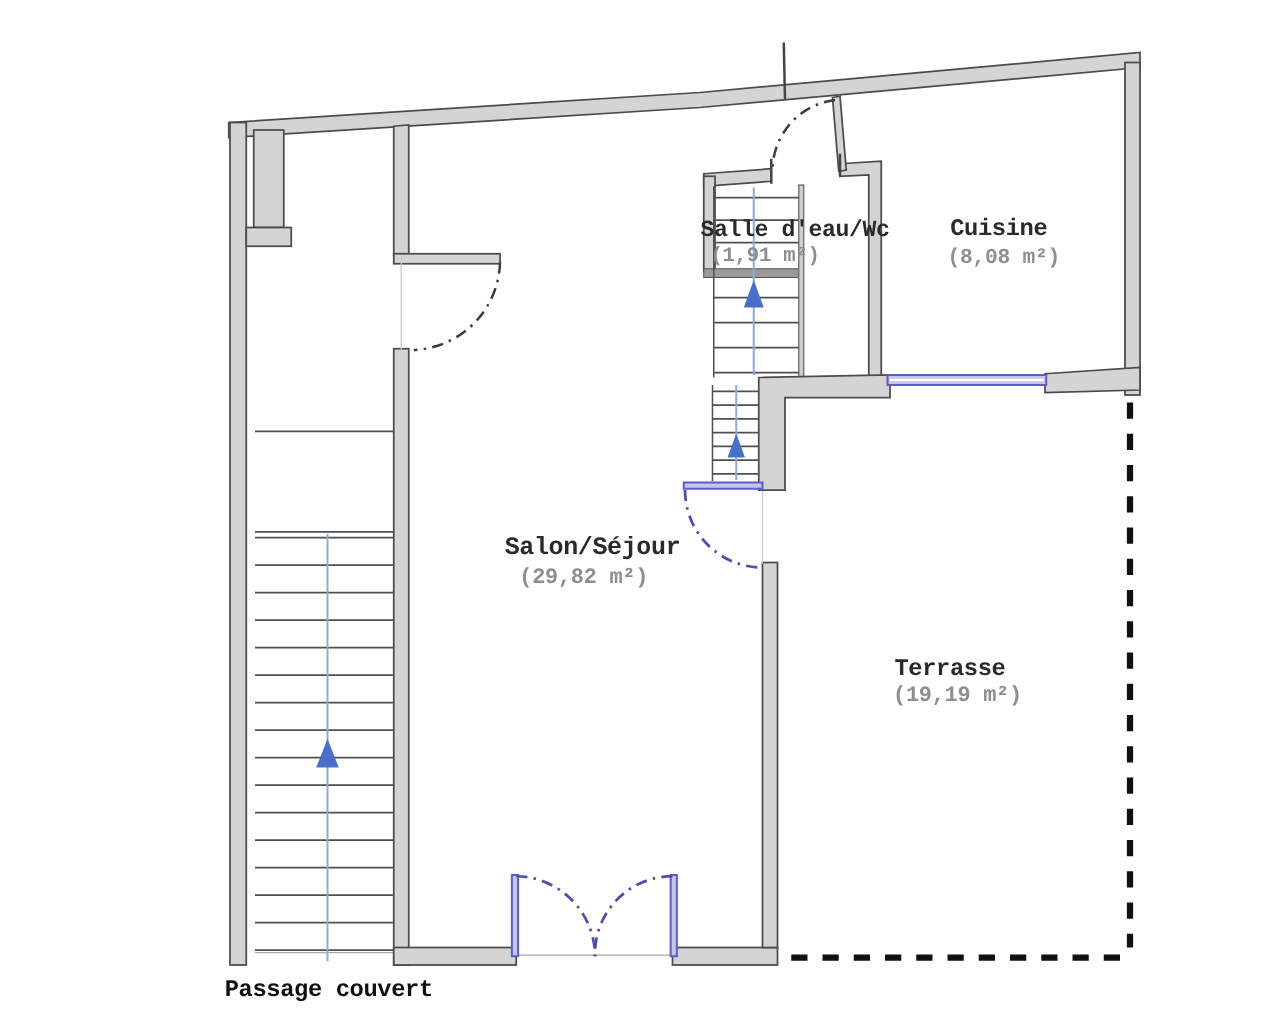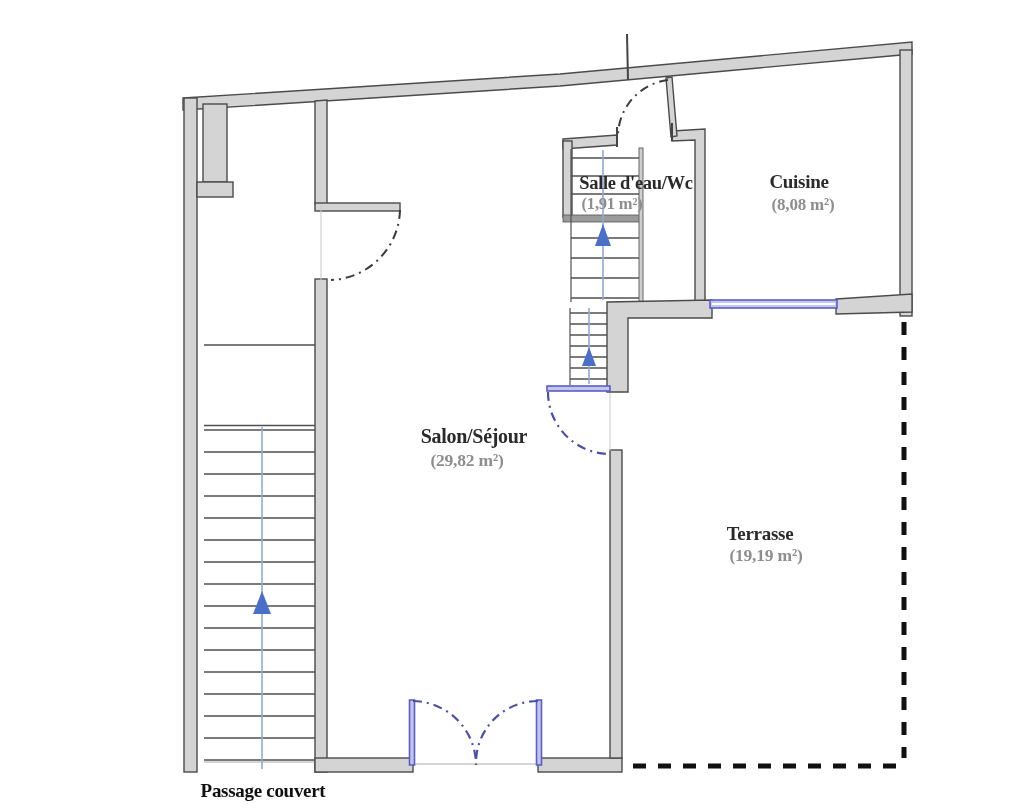--- a/index.html
+++ b/index.html
@@ -1,17 +1,17 @@
 <!DOCTYPE html>
 <html style="--background: #ffffff; --wall_fill: #d4d4d4; --wall_stroke: #4b4b4b; --step_line: #4f4f4f; --stair_blue: #4a6fc8; --centerline_blue: #93a9d2; --glazing_fill: #c3c5ea; --glazing_stroke: #5b5ec6; --door_arc_blue: #4c4fa8; --door_arc_dark: #3c3c3c; --boundary_dash: #111111; --room_name_text: #2a2a2a; --room_area_text: #8e8e8e;"><head>
 <meta charset="utf-8">
 <style>
   html,body{margin:0;padding:0;background:#fff;}
   .page{position:relative;width:1024px;height:812px;background:var(--background,#fff);overflow:hidden;
-        font-family:Liberation Serif, serif;}
+        font-family:Liberation Mono, monospace;}
   svg{display:block;}
   .wall{fill:var(--wall_fill,#d4d4d4);stroke:var(--wall_stroke,#4b4b4b);stroke-width:1.4;}
   .thinwall{fill:#cfcfcf;stroke:#666;stroke-width:1;}
   .band{fill:#9a9a9a;stroke:#555;stroke-width:.8;}
   .step{stroke:var(--step_line,#4f4f4f);stroke-width:1.4;fill:none;}
   .edge{stroke:var(--step_line,#4f4f4f);stroke-width:1.2;fill:none;}
   .cline{stroke:var(--centerline_blue,#93a9d2);stroke-width:1.6;fill:none;}
   .uparrow{fill:var(--stair_blue,#4a6fc8);stroke:none;}
   .glaze{fill:var(--glazing_fill,#c3c5ea);stroke:var(--glazing_stroke,#5b5ec6);stroke-width:1.6;}
   .arc-dark{stroke:var(--door_arc_dark,#3c3c3c);stroke-width:2;fill:none;stroke-dasharray:9 5 2 5;}

